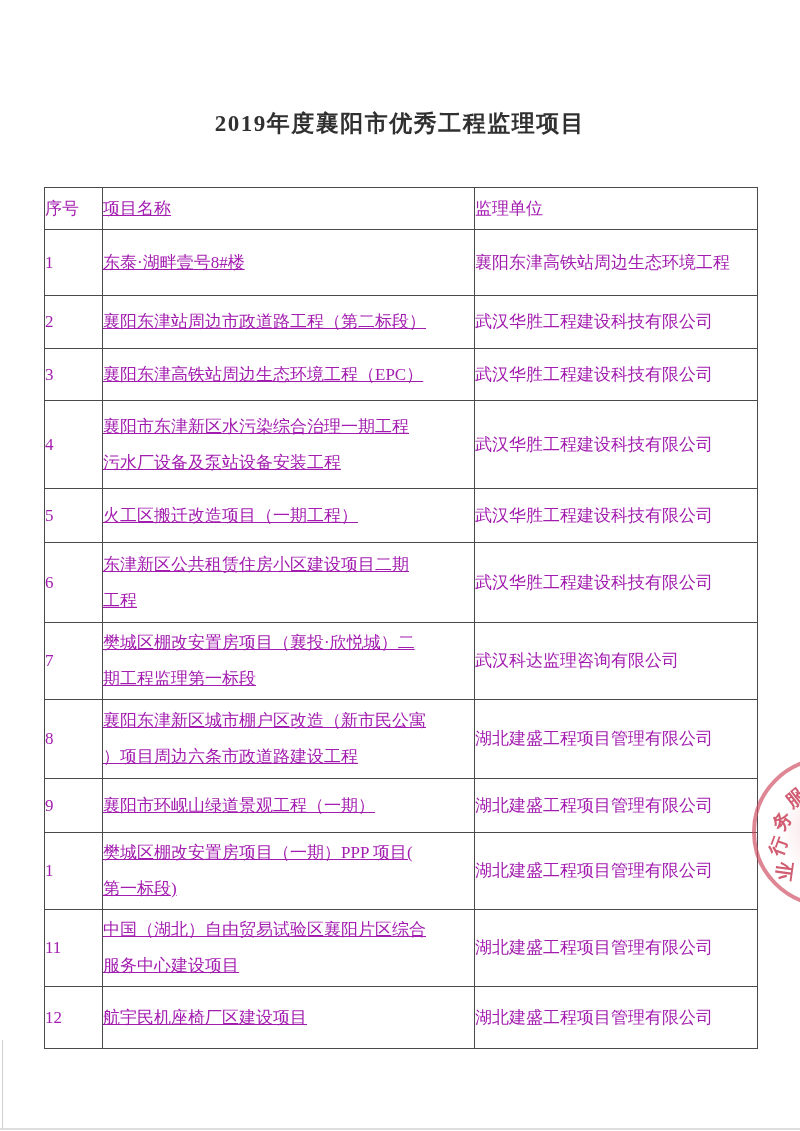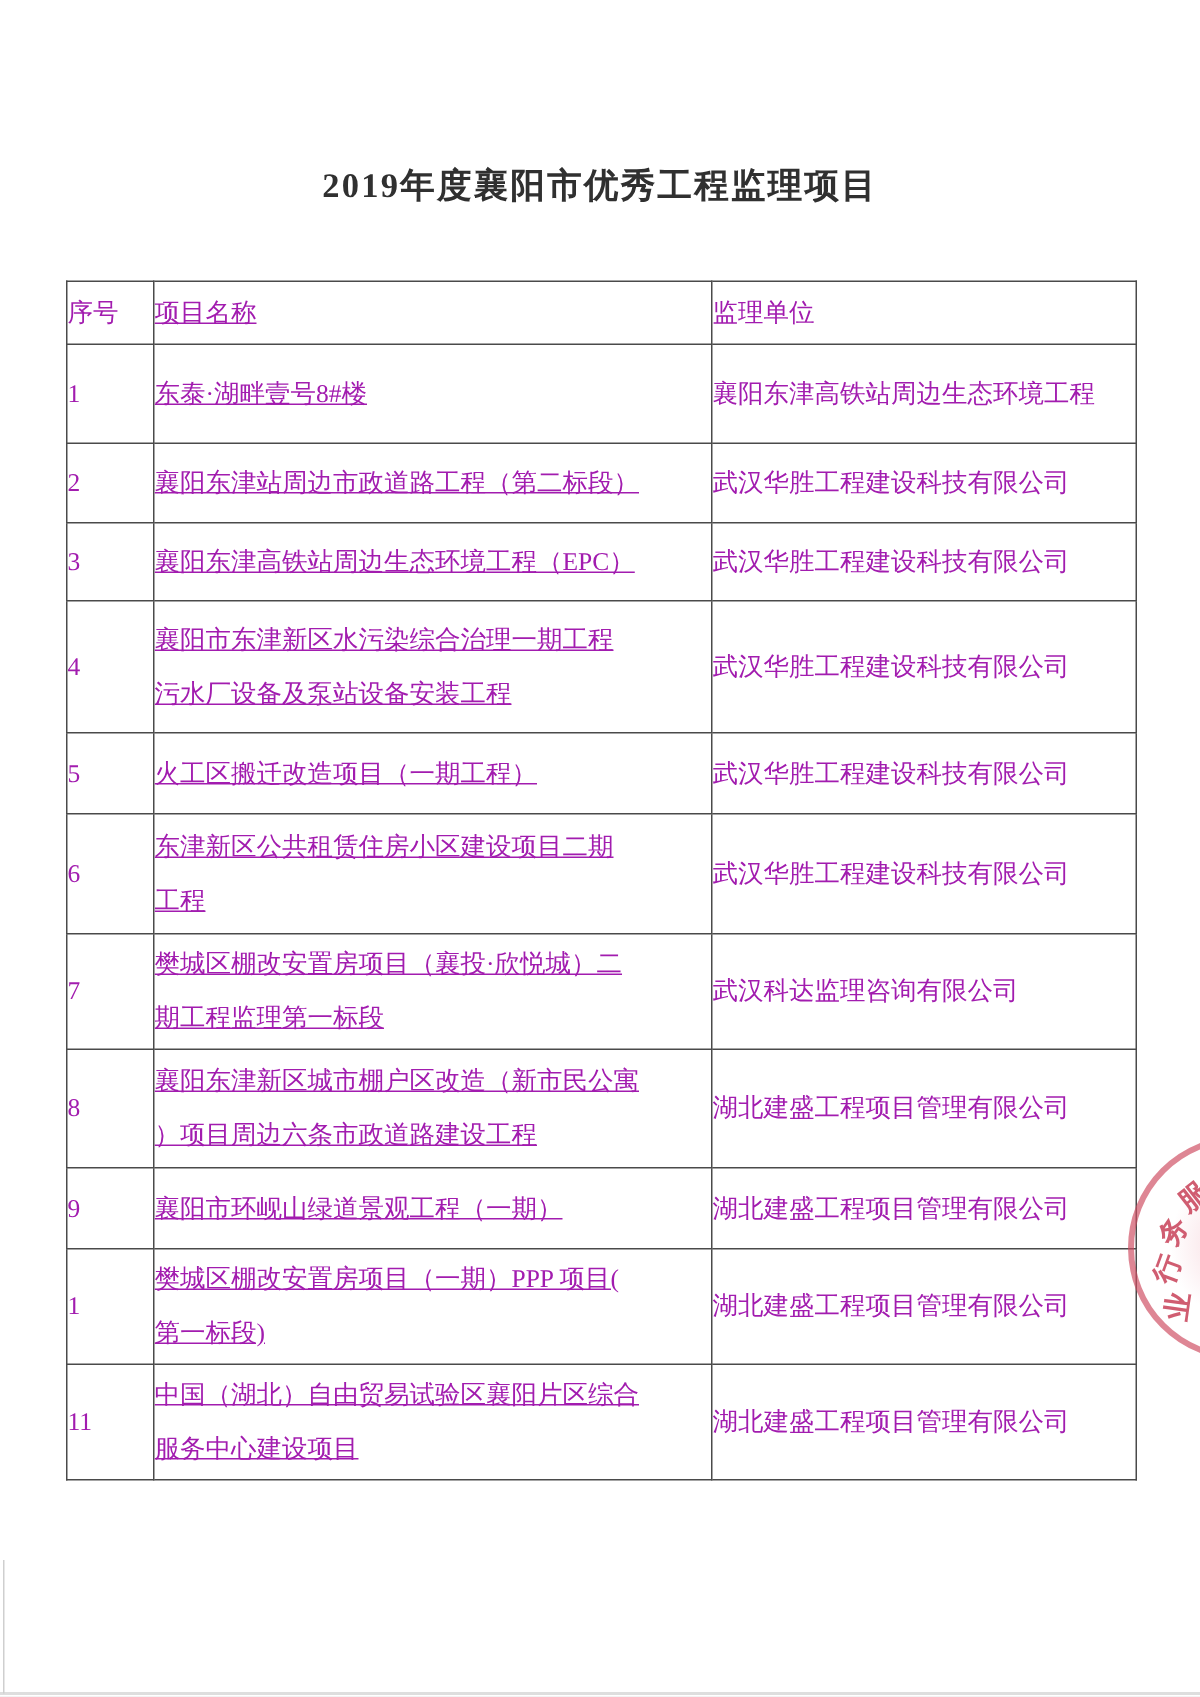--- a/index.html
+++ b/index.html
@@ -163,20 +163,25 @@
           <td class="cell-project">樊城区棚改安置房项目（一期）PPP 项目(
 第一标段)</td>
           <td class="cell-supervisor">湖北建盛工程项目管理有限公司</td>
         </tr>
         <tr style="height: 77px;">
           <td class="cell-no">11</td>
           <td class="cell-project">中国（湖北）自由贸易试验区襄阳片区综合
 服务中心建设项目</td>
           <td class="cell-supervisor">湖北建盛工程项目管理有限公司</td>
         </tr>
+        <tr style="height: 62px;">
+          <td class="cell-no">12</td>
+          <td class="cell-project">航宇民机座椅厂区建设项目</td>
+          <td class="cell-supervisor">湖北建盛工程项目管理有限公司</td>
+        </tr>
       </tbody>
   </table>
 
   <div class="seal">
     <div class="seal-smudge"></div>
     <div class="seal-ring"></div>
     <span class="sc sc0">服</span>
     <span class="sc sc1">务</span>
     <span class="sc sc2">行</span>
     <span class="sc sc3">业</span>

